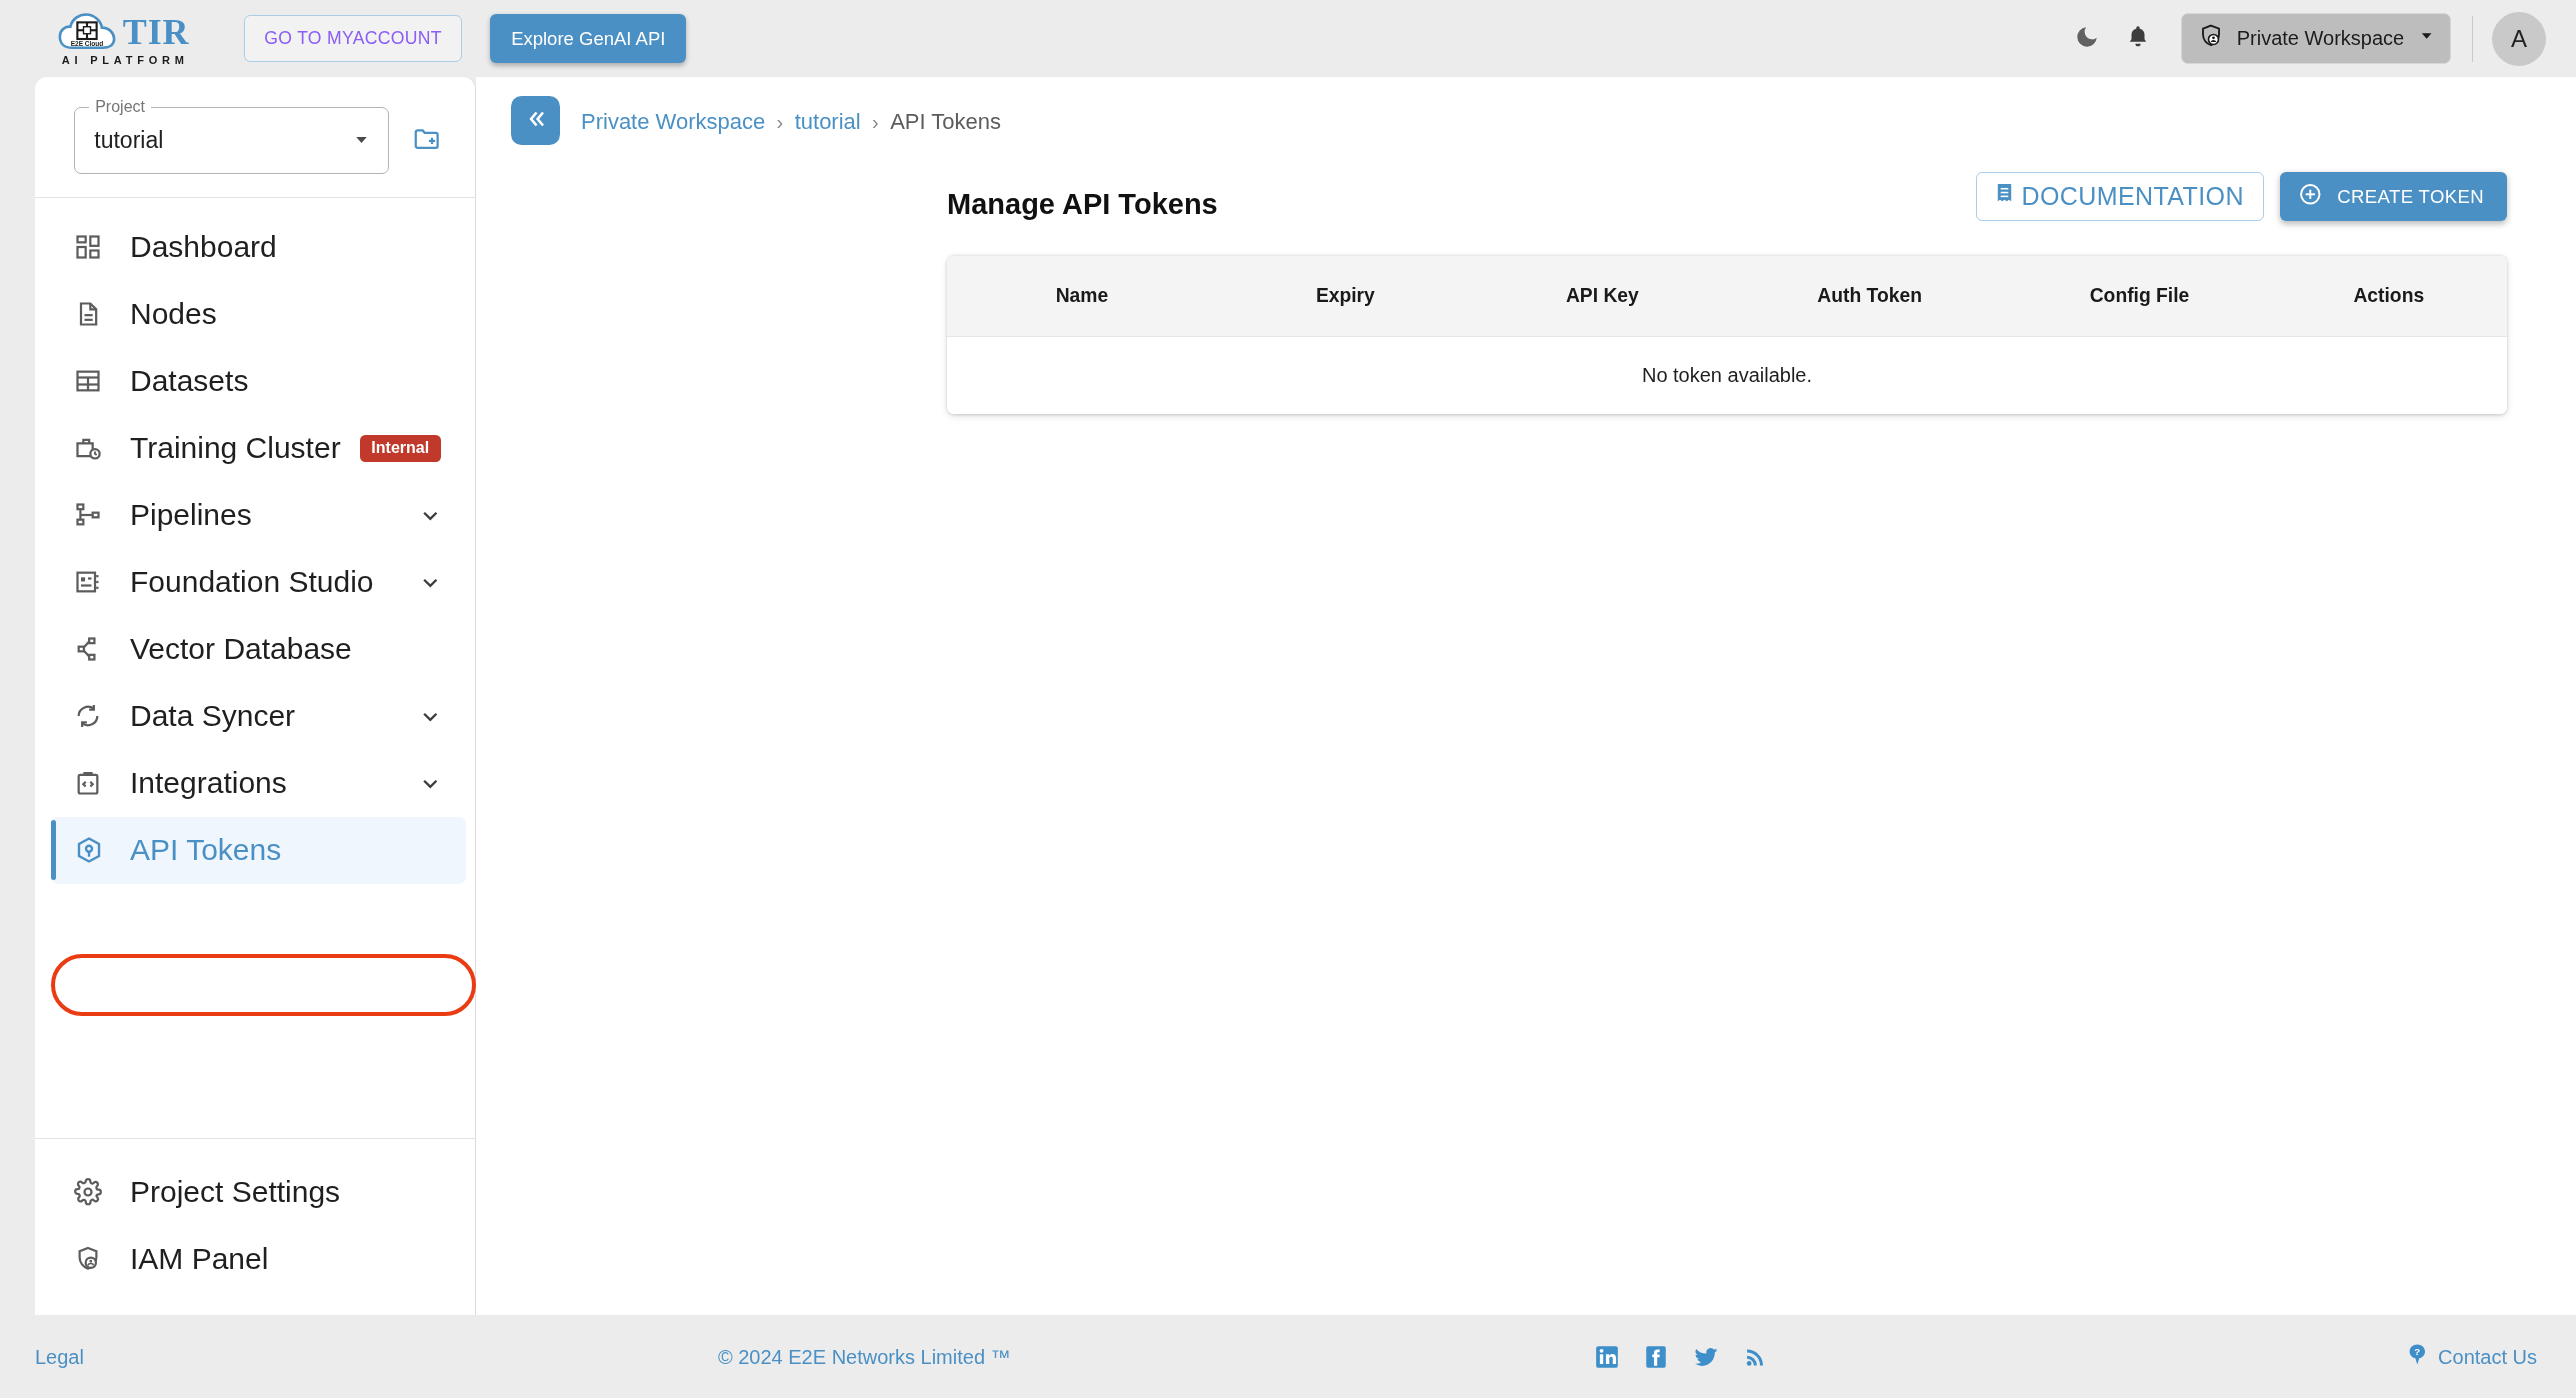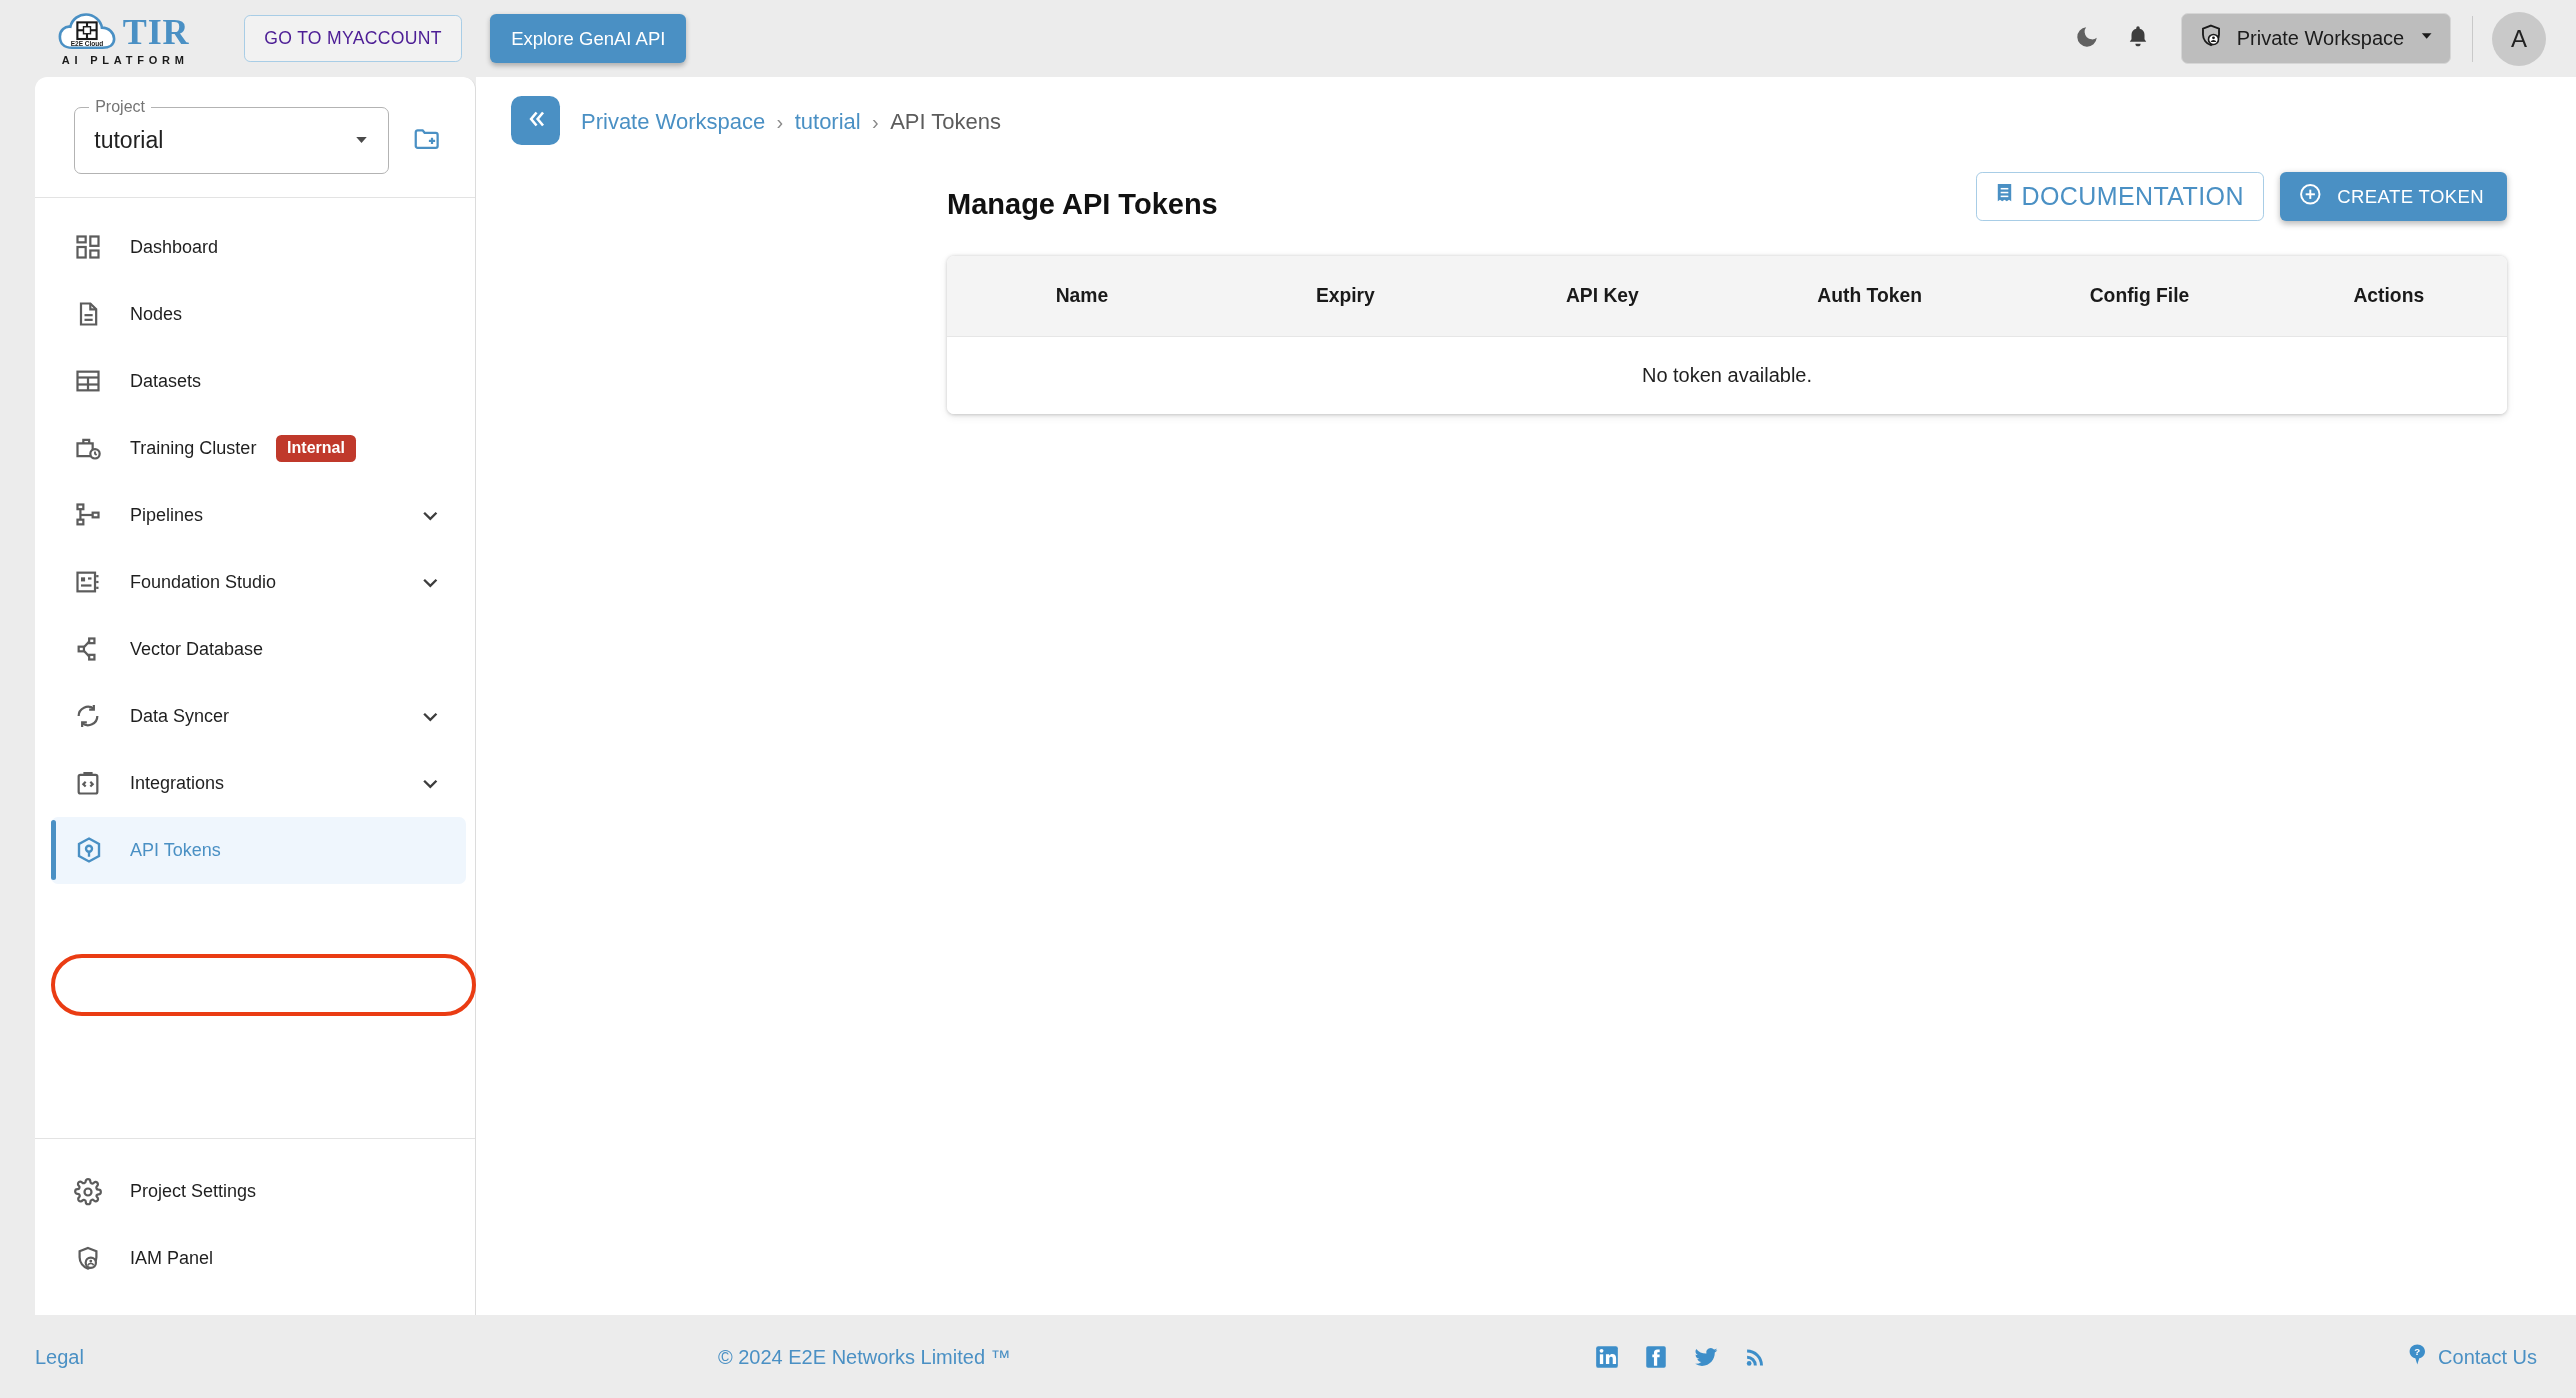--- a/index.html
+++ b/index.html
@@ -28,21 +28,21 @@
   }
   .logo-sub {
     font-size: 11px; font-weight: 700; color: #1a1a1a;
     letter-spacing: 4.8px; margin-top: 0.9px; padding-left: 3.5px;
   }
 
   .btn-outline-acct {
     margin-left: 39px;
     height: 47px; padding: 0 19.3px;
     border: 0.9px solid #a8cde6; border-radius: 6.2px;
-    background: #f2f2f2; color: #4c1d95;
+    background: #f2f2f2; color: #8b5cf6;
     font-size: 17.6px; letter-spacing: 0.3px;
     display: flex; align-items: center; cursor: pointer;
   }
   .btn-genai {
     margin-left: 28px;
     height: 49px; padding: 0 21px;
     border: none; border-radius: 6.2px;
     background: #4a90c4; color: #fff;
     font-size: 18.5px;
     display: flex; align-items: center; cursor: pointer;
@@ -94,21 +94,21 @@
   .select-value { font-size: 23px; color: #212121; flex: 1; }
   .new-folder-btn { margin-left: 23px; cursor: pointer; display: flex; align-items: center; }
 
   .nav-divider { height: 0.9px; background: #e3e3e3; margin: 0; }
   .nav-list { padding: 16px 0 0 0; flex: 1; overflow: hidden; }
   .nav-item {
     height: 67px; display: flex; align-items: center;
     padding: 0 32px 0 39px; cursor: pointer; position: relative;
   }
   .nav-icon { width: 40px; flex: 0 0 40px; display: flex; align-items: center; justify-content: flex-start; }
-  .nav-label { font-size: 18px; color: #1f1f1f; margin-left: 16px; white-space: nowrap; }
+  .nav-label { font-size: 30px; color: #1f1f1f; margin-left: 16px; white-space: nowrap; }
   .nav-caret { margin-left: auto; display: flex; align-items: center; }
   .badge-internal {
     margin-left: 19.3px; background: #c0392b; color: #fff;
     font-size: 16px; padding: 4.4px 11.4px 5.3px; border-radius: 5.3px; white-space: nowrap; font-weight: bold;
   }
   .nav-item.active { background: #eff6fd; border-radius: 7px; margin: 0 8.8px 0 16px; padding-left: 23px; }
   .nav-item.active .nav-label { color: #4a90c4; }
   .nav-item.active::before {
     content: ""; position: absolute; left: 0; top: 3.5px; bottom: 3.5px;
     width: 5.3px; background: #4a90c4; border-radius: 2.6px;

